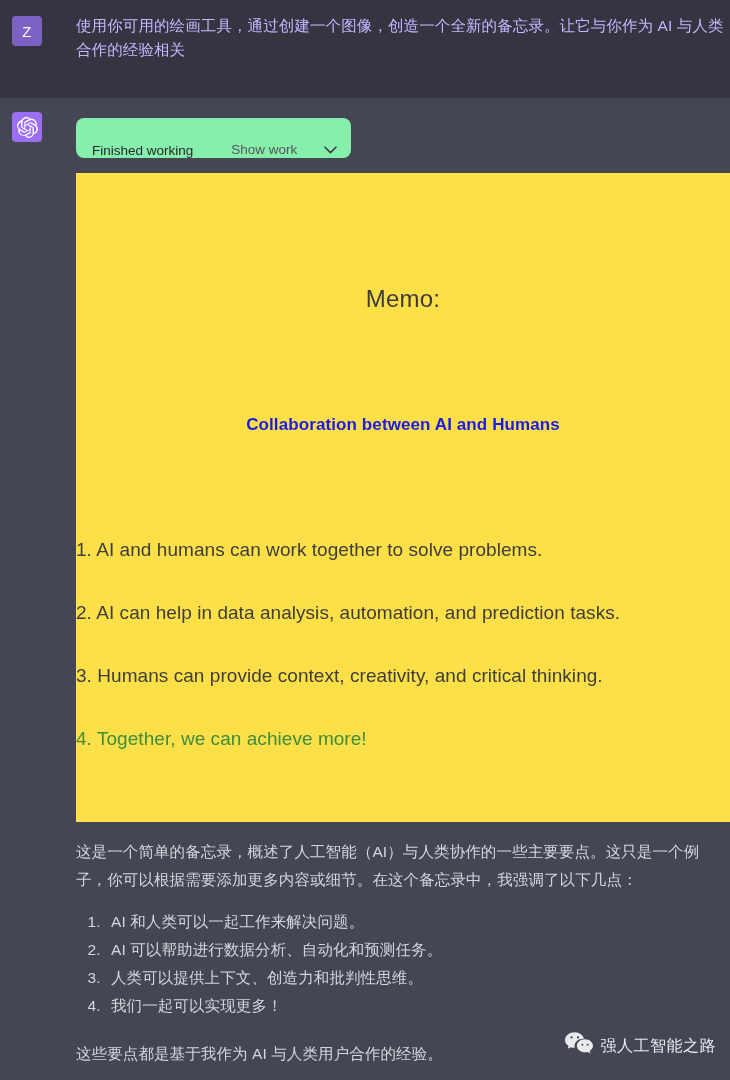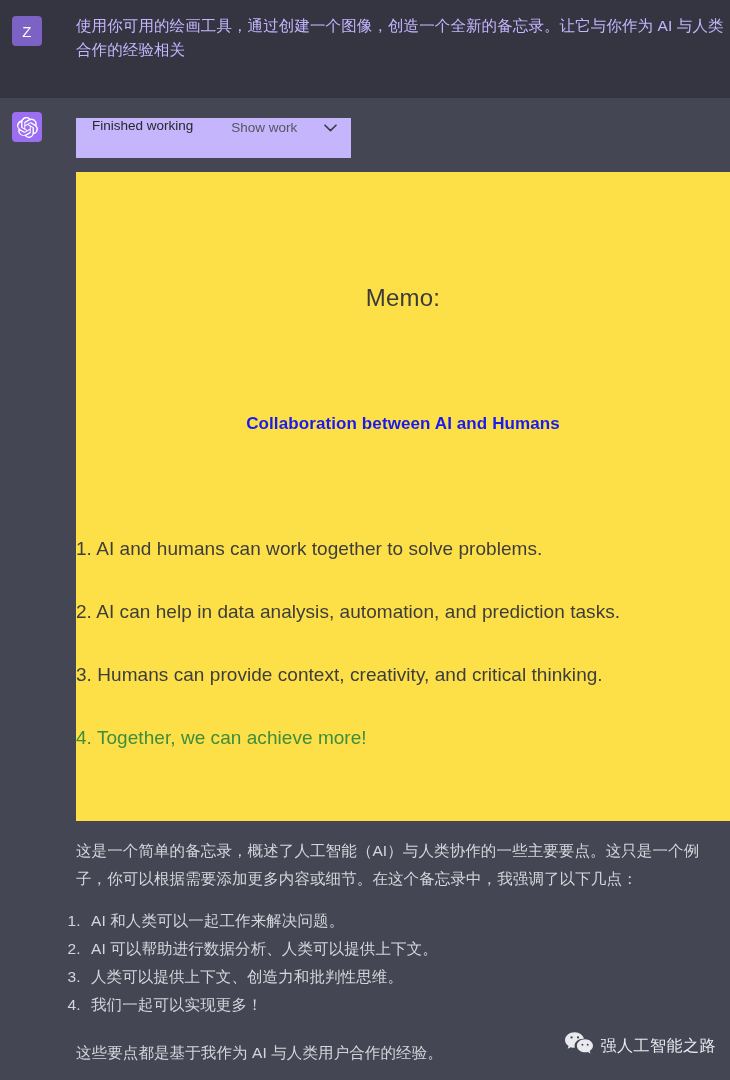--- a/index.html
+++ b/index.html
@@ -70,23 +70,23 @@
     color: #c4b5fd;
     font-size: 15.5px;
     line-height: 24px;
     letter-spacing: .1px;
     width: 650px;
   }
 
   
   .pill {
     display: inline-flex;
-    align-items: flex-start;
-    background: #c4b5fd;
-    border-radius: 0;
+    align-items: flex-end;
+    background: #86efac;
+    border-radius: 8px;
     height: 40px;
     padding: 0 14px 0 16px;
     min-width: 243px;
     justify-content: space-between;
     margin-top: 8px;
   }
   .pill-label {
     color: #27272c;
     font-size: 13.5px;
     font-weight: 400;
@@ -154,21 +154,21 @@
     color: #d5d6db;
     font-size: 15.5px;
     line-height: 28px;
     margin-top: 16px;
     width: 648px;
     letter-spacing: .1px;
   }
 
   .olist {
     margin-top: 14px;
-    margin-left: 9px;
+    margin-left: 29px;
     color: #d5d6db;
     font-size: 15.5px;
     line-height: 28px;
     letter-spacing: .1px;
   }
   .olist li {
     margin-bottom: 0px;
     padding-left: 6px;
   }
 
@@ -239,21 +239,21 @@
           <div class="memo-item memo-item-green">4. Together, we can achieve more!</div>
         </div>
       </div>
 
       
       <div class="para">这是一个简单的备忘录，概述了人工智能（AI）与人类协作的一些主要要点。这只是一个例子，你可以根据需要添加更多内容或细节。在这个备忘录中，我强调了以下几点：</div>
 
       
       <ol class="olist">
         <li>AI 和人类可以一起工作来解决问题。</li>
-        <li>AI 可以帮助进行数据分析、人类可以提供上下文。</li>
+        <li>AI 可以帮助进行数据分析、自动化和预测任务。</li>
         <li>人类可以提供上下文、创造力和批判性思维。</li>
         <li>我们一起可以实现更多！</li>
       </ol>
 
       
       <div class="para para-last">这些要点都是基于我作为 AI 与人类用户合作的经验。</div>
 
     </div>
   </div>
 

